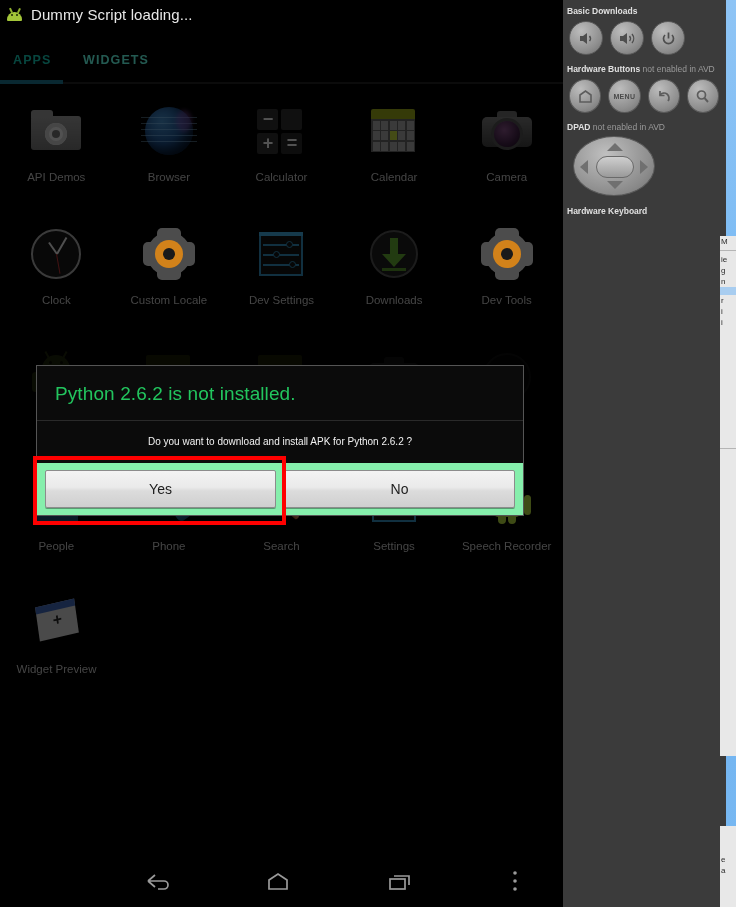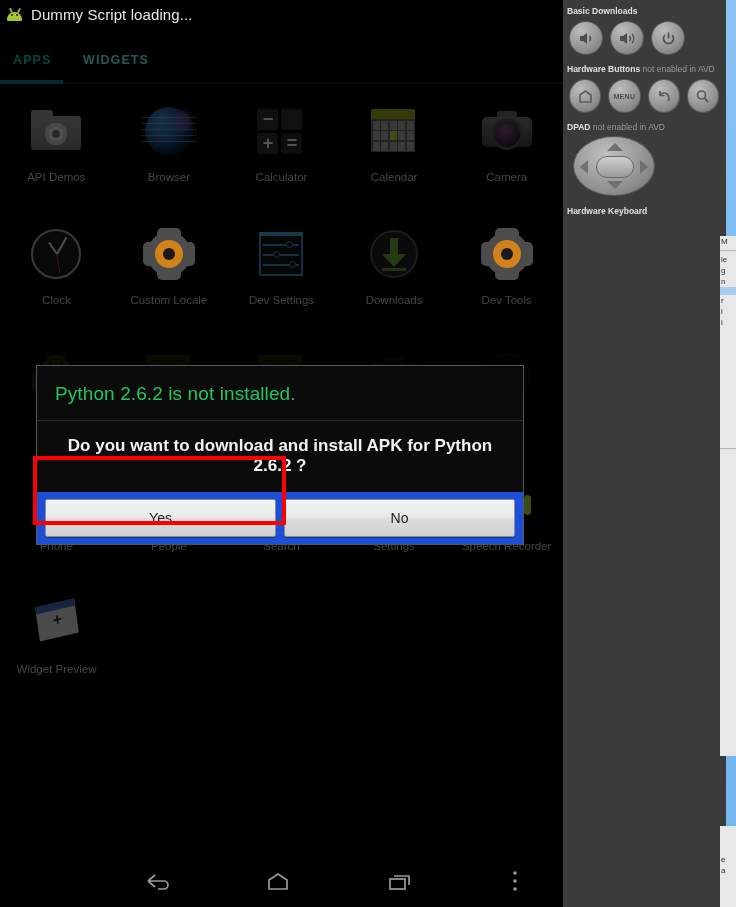--- a/index.html
+++ b/index.html
@@ -298,31 +298,31 @@
   }
   #dialog {
     position:absolute; left:36px; top:365px; width:488px;
     background:#0b0b0b; border:1px solid #555; z-index:5;
   }
   #dlg-title {
     color:#22c55e; font-size:19px; padding:17px 18px 15px 18px; letter-spacing:.1px;
   }
   #dlg-divider { height:1px; background:#2a2a2a; margin:0; }
   #dlg-msg {
-    color:#f2f2f2; font-size:17px; padding:15px 16px 16px 16px; text-align:center;font-weight:bold;
+    color:#f2f2f2; font-size:10px; padding:15px 16px 16px 16px; text-align:center;
   }
   .dlg-btn {
     flex:1; height:38px; margin:0 4px;
     background: linear-gradient(#f3f3f3 0%, #eaeaea 45%, #dcdcdc 55%, #cfcfcf 100%);
     border:1px solid #8c8c8c; border-radius:2px;
     color:#1d1d1d; font-size:14px;
     display:flex; align-items:center; justify-content:center;
     box-shadow: 0 1px 0 rgba(0,0,0,.35);
   }
-  #dlg-btn-area { position:relative; background:#1d4ed8; padding:7px 4px 7px 4px; display:flex; }
+  #dlg-btn-area { position:relative; background:#86efac; padding:7px 4px 7px 4px; display:flex; }
   #highlight-box {
     position:absolute; left:33px; top:456px; width:253px; height:69px;
     border:4px solid #ff0000; z-index:8; pointer-events:none;
   }
 
   
   #navbar {
     position:absolute; left:0; bottom:0; width:563px; height:52px; background:#000;
   }
   .nav-item {
@@ -599,37 +599,37 @@
         <div class="cell dim">
           <div class="ico ic-dl">
             <span class="circ"></span>
           </div>
           <div class="lab"></div>
         </div>
       </div>
 
       <div class="row">
         <div class="cell">
+          <div class="ico ic-people">
+            <span class="card"></span>
+              <span class="av"></span>
+              <span class="sh"></span>
+              <span class="pad"></span>
+          </div>
+          <div class="lab">People</div>
+        </div>
+        <div class="cell">
           <div class="ico ic-phone">
             <span class="hs">
                 <i class="a"></i>
                 <i class="c"></i>
                 <i class="b"></i>
               </span>
           </div>
           <div class="lab">Phone</div>
-        </div>
-        <div class="cell">
-          <div class="ico ic-people">
-            <span class="card"></span>
-              <span class="av"></span>
-              <span class="sh"></span>
-              <span class="pad"></span>
-          </div>
-          <div class="lab">People</div>
         </div>
         <div class="cell">
           <div class="ico ic-search">
             <span class="ring"></span>
               <span class="hndl"></span>
           </div>
           <div class="lab">Search</div>
         </div>
         <div class="cell">
           <div class="ico ic-sliders">

